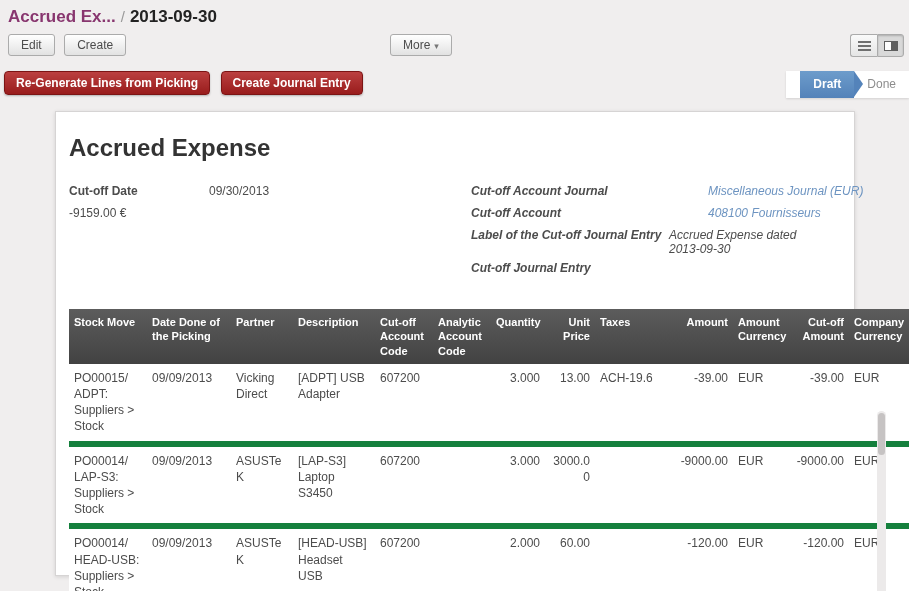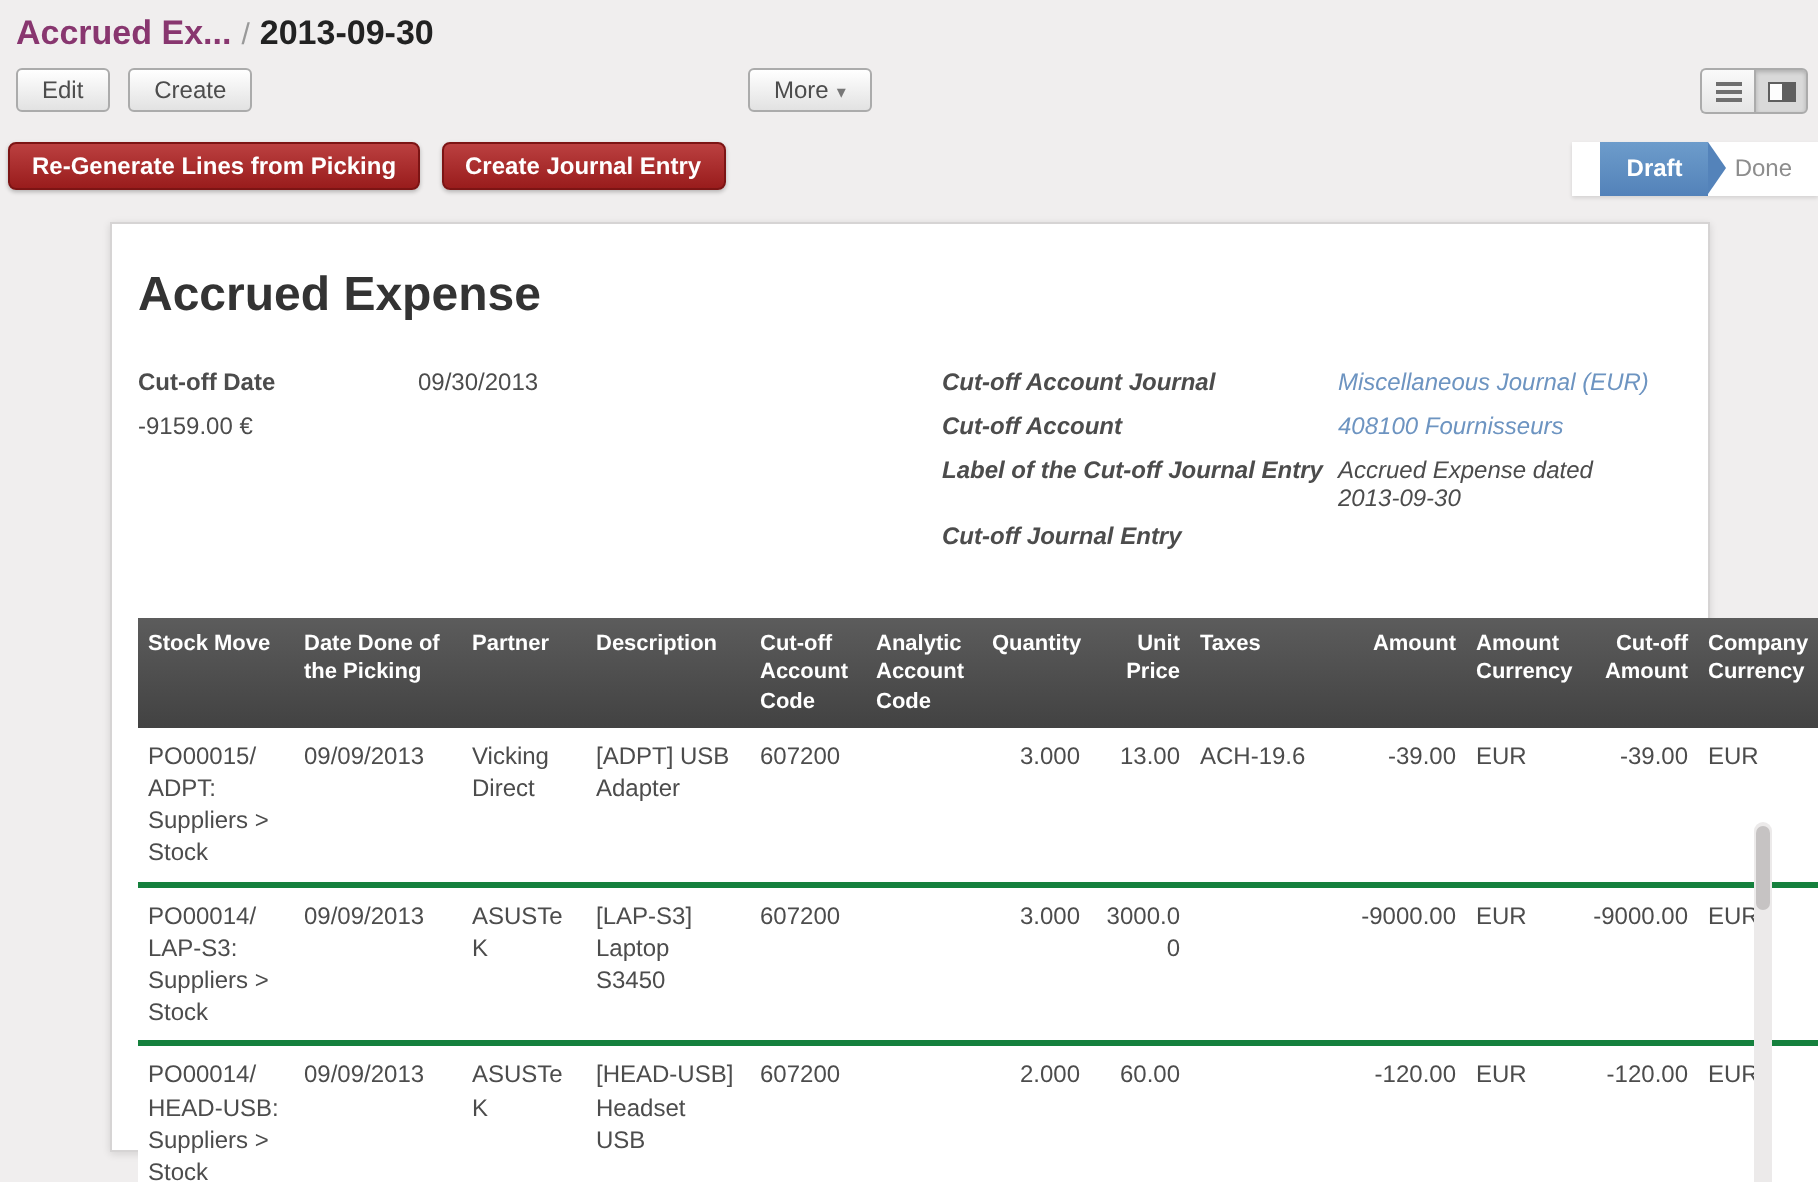--- a/index.html
+++ b/index.html
@@ -19,21 +19,21 @@
 
   
   .toolbar { position:relative; height:30px; padding:2px 6px 0 8px; }
   .btn {
     background:linear-gradient(#ffffff,#e2e2e2);
     border:1px solid #ababab; border-radius:3px;
     padding:3px 12px; font-size:12px; color:#4c4c4c; cursor:pointer;
     font-family:"Liberation Sans", sans-serif;
   }
   .btn + .btn { margin-left:5px; }
-  .more-wrap { position:absolute; left:374px; top:2px; }
+  .more-wrap { position:absolute; left:390px; top:2px; }
   .caret { font-size:9px; color:#777; margin-left:4px; }
   .view-switcher { position:absolute; right:5px; top:2px; display:flex; }
   .vs-btn {
     width:27px; height:23px; border:1px solid #ababab;
     background:linear-gradient(#fafafa,#e5e5e5);
     display:flex; align-items:center; justify-content:center; cursor:pointer; padding:0;
   }
   .vs-btn:first-child { border-radius:3px 0 0 3px; border-right:none; }
   .vs-btn:last-child  { border-radius:0 3px 3px 0; background:#d9d9d9; box-shadow:inset 0 1px 2px rgba(0,0,0,.2); }
   .icon-list { width:13px; height:10px; background:repeating-linear-gradient(to bottom,#6f6f6f 0 2px,transparent 2px 4px); }
@@ -72,35 +72,35 @@
   }
   h1.sheet-title { margin:10px 12px 22px 0; font-size:24px; font-weight:bold; color:#333; }
 
   .fields { display:flex; font-size:12px; }
   .group-left { width:402px; }
   .group-right { width:380px;font-style:italic; }
   .frow { display:flex; margin-bottom:5px; min-height:17px; }
   .flabel { font-weight:bold; color:#4c4c4c; flex:0 0 140px; }
   .flabel.wide { flex:0 0 198px; }
   .fval { color:#4c4c4c; }
-  .fval.link { color:#6d94c1; text-decoration:none; cursor:pointer; white-space:nowrap; }
+  .fval.link { color:#6d94c1; text-decoration:none; cursor:pointer; white-space:nowrap;margin-left:39px; }
   .fval.plain { max-width:140px; }
 
   
   .o2m { margin-top:26px; width:841px; table-layout:fixed; border-collapse:collapse; font-size:12px; }
   .o2m thead th {
     background:linear-gradient(#5c5c5c,#424242);
     color:#fff; font-size:11px; font-weight:bold;
     text-align:left; vertical-align:top; padding:6px 5px;
     cursor:pointer; line-height:1.3;
   }
   .o2m thead th.num { text-align:right; }
   .o2m tbody td {
     padding:6px 5px; vertical-align:top; color:#4c4c4c;
-    border-bottom:3px solid #15803d; background:#fff;
+    border-bottom:6px solid #15803d; background:#fff;
     overflow-wrap:break-word; line-height:1.35;
   }
   .o2m tbody td.num { text-align:right; }
 
   
   .vscroll {
     position:absolute; right:23px; top:300px; width:9px; height:280px;
     background:#eceaea; border-radius:5px;
   }
   .vthumb { position:absolute; top:2px; left:1px; width:7px; height:42px; background:#c6c3c3; border-radius:4px; }

